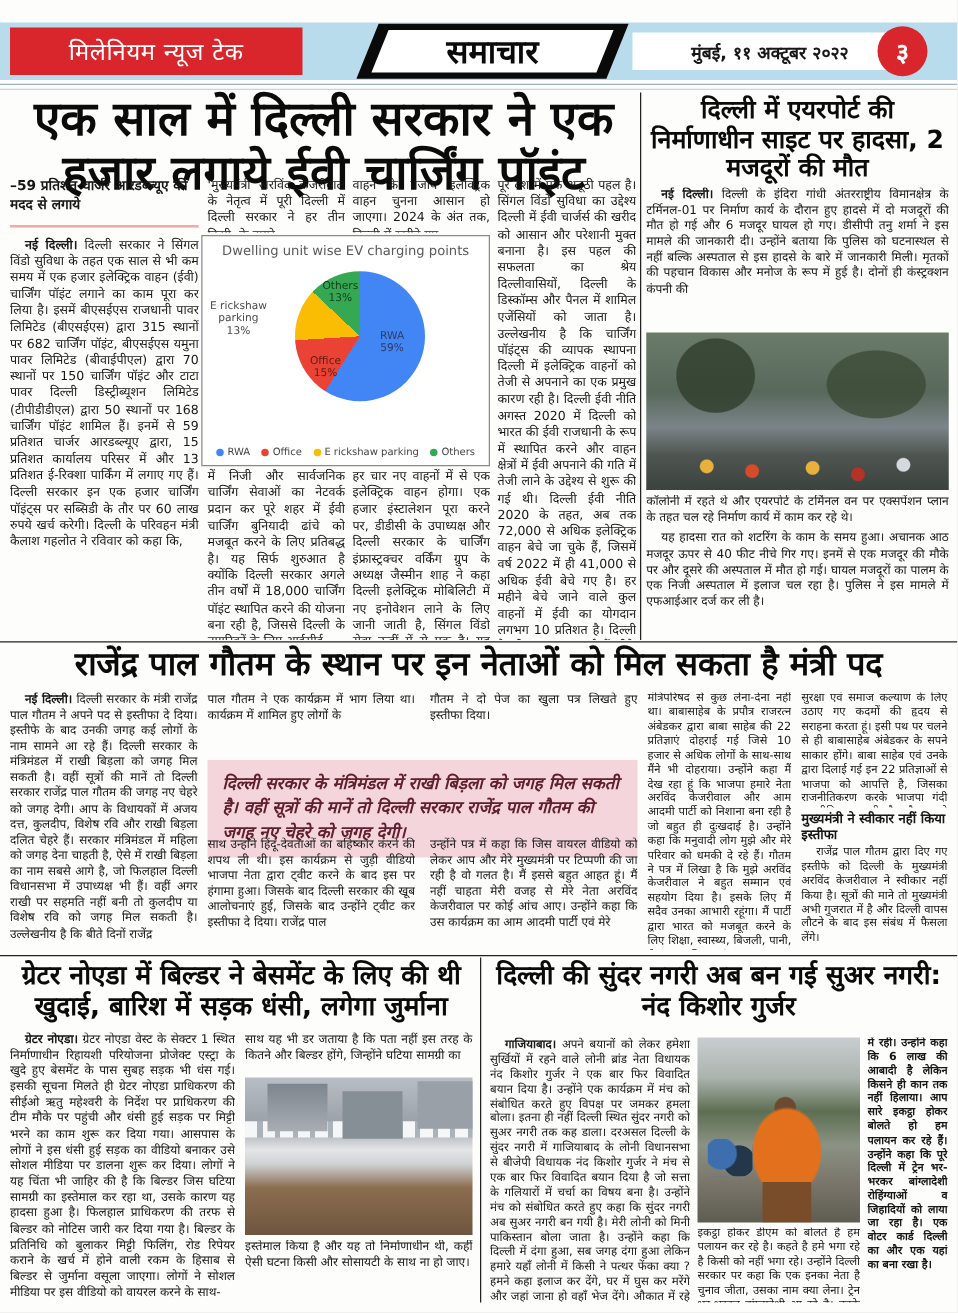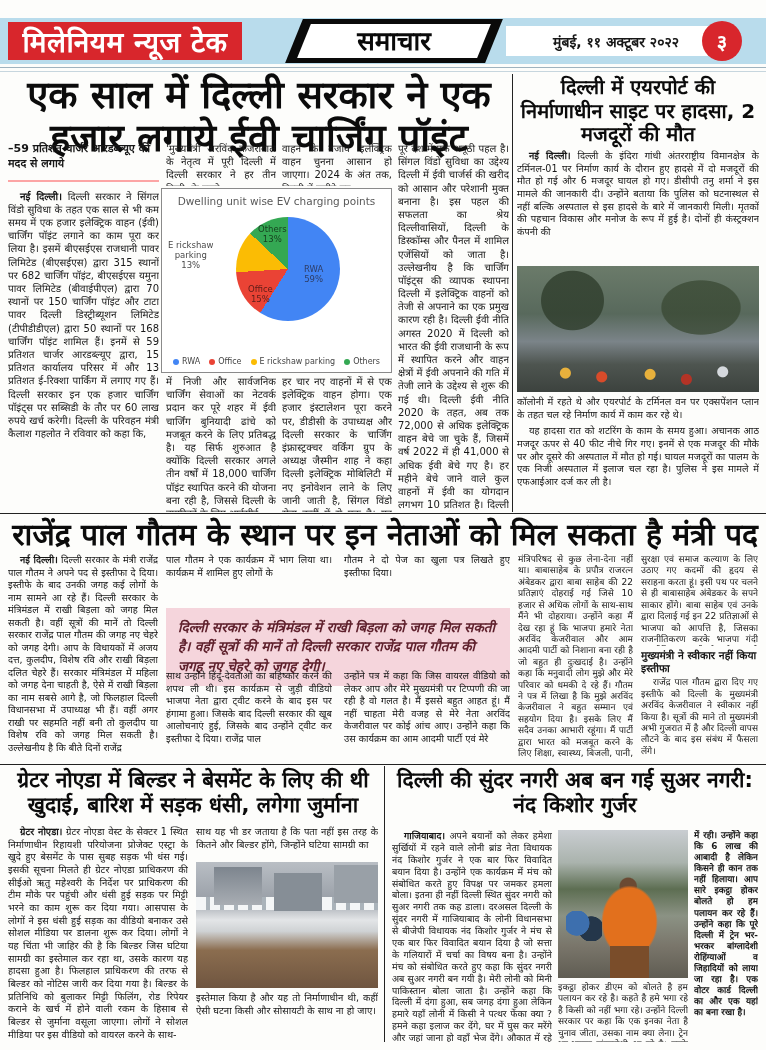--- a/index.html
+++ b/index.html
@@ -2,21 +2,21 @@
 <html lang="hi"><head>
 <meta charset="utf-8">
 <style>
   html,body{margin:0;padding:0;background:#e8e8e8;}
   .page{position:relative;width:766px;height:1050px;background:#fdfdfb;margin:0 auto;
         font-family:"DejaVu Sans",sans-serif;color:#171717;overflow:hidden;}
   
   .strip{position:absolute;left:0;top:18px;width:766px;height:46px;background:#b9dcec;}
   .brandbox{position:absolute;left:8px;top:22px;width:234px;height:38px;background:#d8262c;
             display:flex;align-items:center;justify-content:center;}
-  .brandbox span{color:#fff;font-weight:bold;font-size:28px;letter-spacing:.5px;}
+  .brandbox span{color:#fff;font-weight:normal;font-size:19px;letter-spacing:.5px;}
   .sam-outer{position:absolute;left:294px;top:19px;width:200px;height:44px;background:#0a0a0a;transform:skewX(-22deg);}
   .sam-inner{position:absolute;left:304px;top:24px;width:180px;height:34px;background:#fff;transform:skewX(-22deg);}
   .sam-text{position:absolute;left:294px;top:22px;width:200px;text-align:center;
             font-size:26px;font-weight:bold;color:#0a0a0a;}
   .datebox{position:absolute;left:506px;top:26px;width:188px;height:30px;background:#fff;
            display:flex;align-items:center;justify-content:center;font-weight:bold;font-size:14px;padding-left:16px;}
   .pgcircle{position:absolute;left:702px;top:21px;width:40px;height:40px;border-radius:50%;
             background:#d8262c;color:#fff;display:flex;align-items:center;justify-content:center;
             font-size:20px;font-weight:bold;}
   .mastrule{position:absolute;left:0;top:67px;width:766px;height:3px;
@@ -160,21 +160,21 @@
     <p class="ind" style="font-size:9.6px;"><span class="dl">नई दिल्ली।</span> <span>दिल्ली के इंदिरा गांधी अंतरराष्ट्रीय विमानक्षेत्र के टर्मिनल-01 पर निर्माण कार्य के दौरान हुए हादसे में दो मजदूरों की मौत हो गई और 6 मजदूर घायल हो गए। डीसीपी तनु शर्मा ने इस मामले की जानकारी दी। उन्होंने बताया कि पुलिस को घटनास्थल से नहीं बल्कि अस्पताल से इस हादसे के बारे में जानकारी मिली। मृतकों की पहचान विकास और मनोज के रूप में हुई है। दोनों ही कंस्ट्रक्शन कंपनी की</span></p>
   </div>
   <div class="photo ph-rescue" style="left:517px;top:266px;width:242px;height:126px;"></div>
   <div class="col" style="left:517px;top:396px;width:242px;height:116px;">
     <p style="font-size:9.6px;">कॉलोनी में रहते थे और एयरपोर्ट के टर्मिनल वन पर एक्सपेंशन प्लान के तहत चल रहे निर्माण कार्य में काम कर रहे थे।</p>
     <p class="ind" style="font-size:9.6px;">यह हादसा रात को शटरिंग के काम के समय हुआ। अचानक आठ मजदूर ऊपर से 40 फीट नीचे गिर गए। इनमें से एक मजदूर की मौके पर और दूसरे की अस्पताल में मौत हो गई। घायल मजदूरों का पालम के एक निजी अस्पताल में इलाज चल रहा है। पुलिस ने इस मामले में एफआईआर दर्ज कर ली है।</p>
   </div>
 
   <div class="hrule" style="left:0;top:513px;width:766px;"></div>
 
-  <div class="hl" style="position:absolute;left:8px;top:518px;width:750px;font-size:30px;text-align:right;">राजेंद्र पाल गौतम के स्थान पर इन नेताओं को मिल सकता है मंत्री पद</div>
+  <div class="hl" style="position:absolute;left:8px;top:518px;width:750px;font-size:26px;">राजेंद्र पाल गौतम के स्थान पर इन नेताओं को मिल सकता है मंत्री पद</div>
 
   <div class="col" style="left:8px;top:554px;width:150px;height:206px;">
     <p class="ind" style="font-size:9.5px;"><span class="dl">नई दिल्ली।</span> <span>दिल्ली सरकार के मंत्री राजेंद्र पाल गौतम ने अपने पद से इस्तीफा दे दिया। इस्तीफे के बाद उनकी जगह कई लोगों के नाम सामने आ रहे हैं। दिल्ली सरकार के मंत्रिमंडल में राखी बिड़ला को जगह मिल सकती है। वहीं सूत्रों की मानें तो दिल्ली सरकार राजेंद्र पाल गौतम की जगह नए चेहरे को जगह देगी। आप के विधायकों में अजय दत्त, कुलदीप, विशेष रवि और राखी बिड़ला दलित चेहरे हैं। सरकार मंत्रिमंडल में महिला को जगह देना चाहती है, ऐसे में राखी बिड़ला का नाम सबसे आगे है, जो फिलहाल दिल्ली विधानसभा में उपाध्यक्ष भी हैं। वहीं अगर राखी पर सहमति नहीं बनी तो कुलदीप या विशेष रवि को जगह मिल सकती है। उल्लेखनीय है कि बीते दिनों राजेंद्र</span></p>
   </div>
   <div class="col" style="left:166px;top:554px;width:166px;height:30px;">
     <p style="font-size:9.5px;">पाल गौतम ने एक कार्यक्रम में भाग लिया था। कार्यक्रम में शामिल हुए लोगों के</p>
   </div>
   <div class="col" style="left:344px;top:554px;width:166px;height:30px;">
     <p style="font-size:9.5px;">गौतम ने दो पेज का खुला पत्र लिखते हुए इस्तीफा दिया।</p>
   </div>

